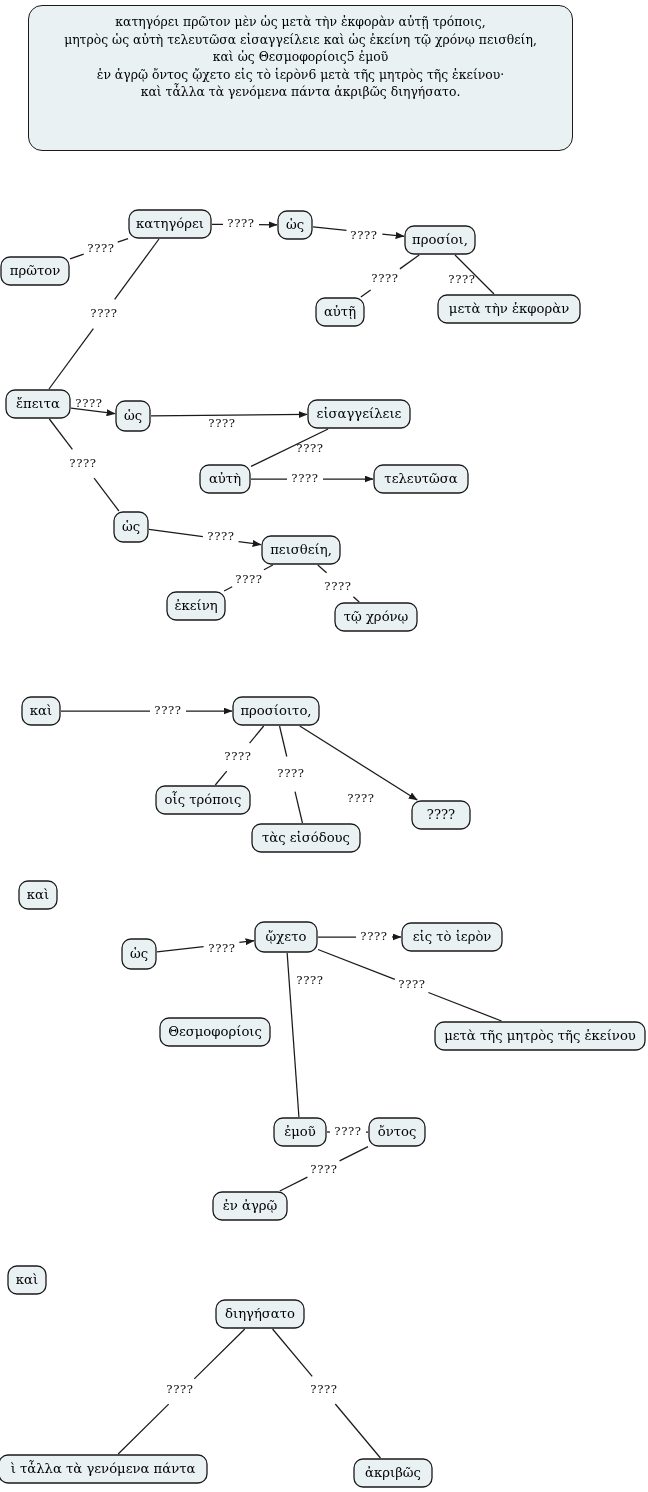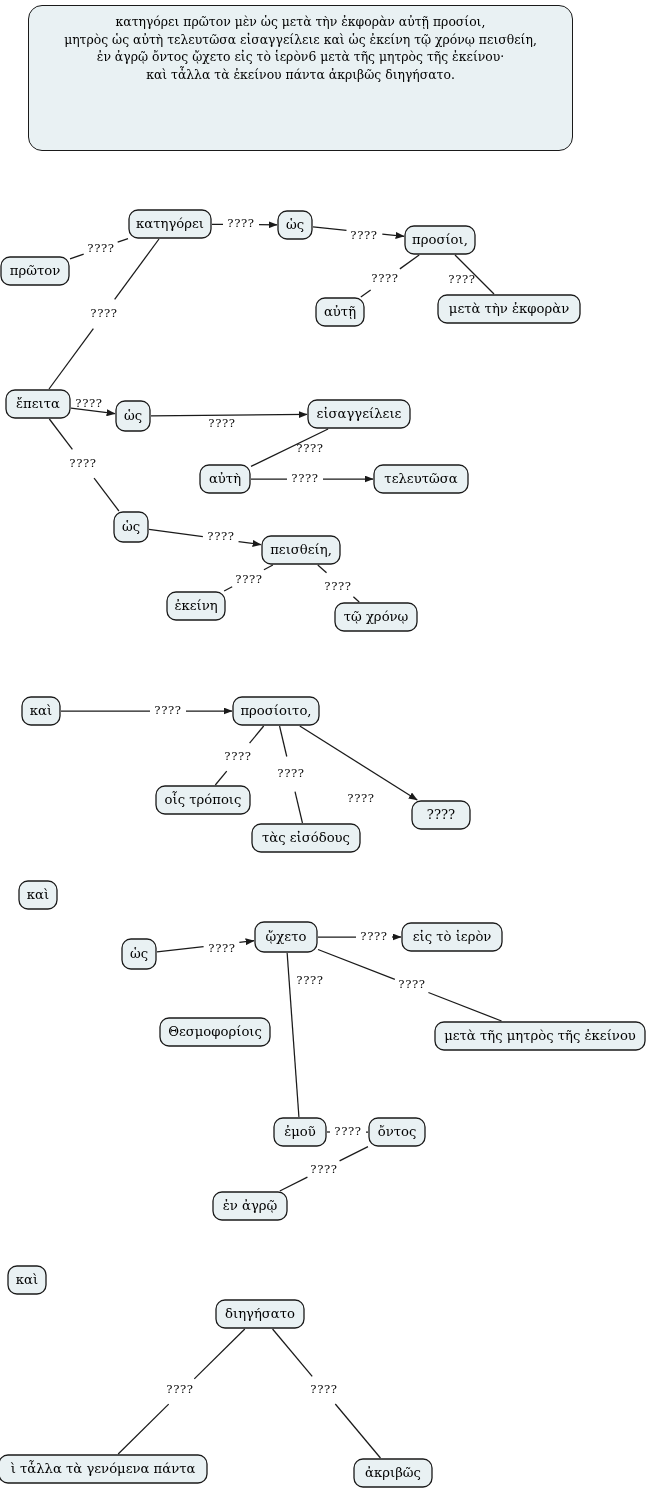--- a/index.html
+++ b/index.html
@@ -60,24 +60,25 @@
     stroke-width: 1.25;
     fill: none;
   }
 </style>
 </head>
 <body>
 
 <div id="stage">
 
   <div class="sentence-box" id="sentence-box" style="left:28px; top:5px; width:545px; height:146px;">
-      <span class="ln">κατηγόρει πρῶτον μὲν ὡς μετὰ τὴν ἐκφορὰν αὐτῇ προσίοι,</span>
+      <span class="ln">κατηγόρει πρῶτον μὲν ὡς μετὰ τὴν ἐκφορὰν αὐτῇ τρόποις,</span>
       <span class="ln">μητρὸς ὡς αὐτὴ τελευτῶσα εἰσαγγείλειε καὶ ὡς ἐκείνη τῷ χρόνῳ πεισθείη,</span>
+      <span class="ln">καὶ ὡς Θεσμοφορίοις5 ἐμοῦ</span>
       <span class="ln">ἐν ἀγρῷ ὄντος ᾤχετο εἰς τὸ ἱερὸν6 μετὰ τῆς μητρὸς τῆς ἐκείνου·</span>
-      <span class="ln">καὶ τἆλλα τὰ ἐκείνου πάντα ἀκριβῶς διηγήσατο.</span>
+      <span class="ln">καὶ τἆλλα τὰ γενόμενα πάντα ἀκριβῶς διηγήσατο.</span>
     </div>
 
   <svg id="trees-svg" width="648" height="1492" viewBox="0 0 648 1492" style="position:absolute; left:0; top:0;">
     <defs>
       <marker id="arrowhead" markerWidth="9" markerHeight="7" refX="8.4" refY="3.5" orient="auto" markerUnits="userSpaceOnUse">
         <polygon points="0 0, 9 3.5, 0 7" fill="#1a1a1a"></polygon>
       </marker>
     </defs>
     <g id="edges-layer">
         <g>

